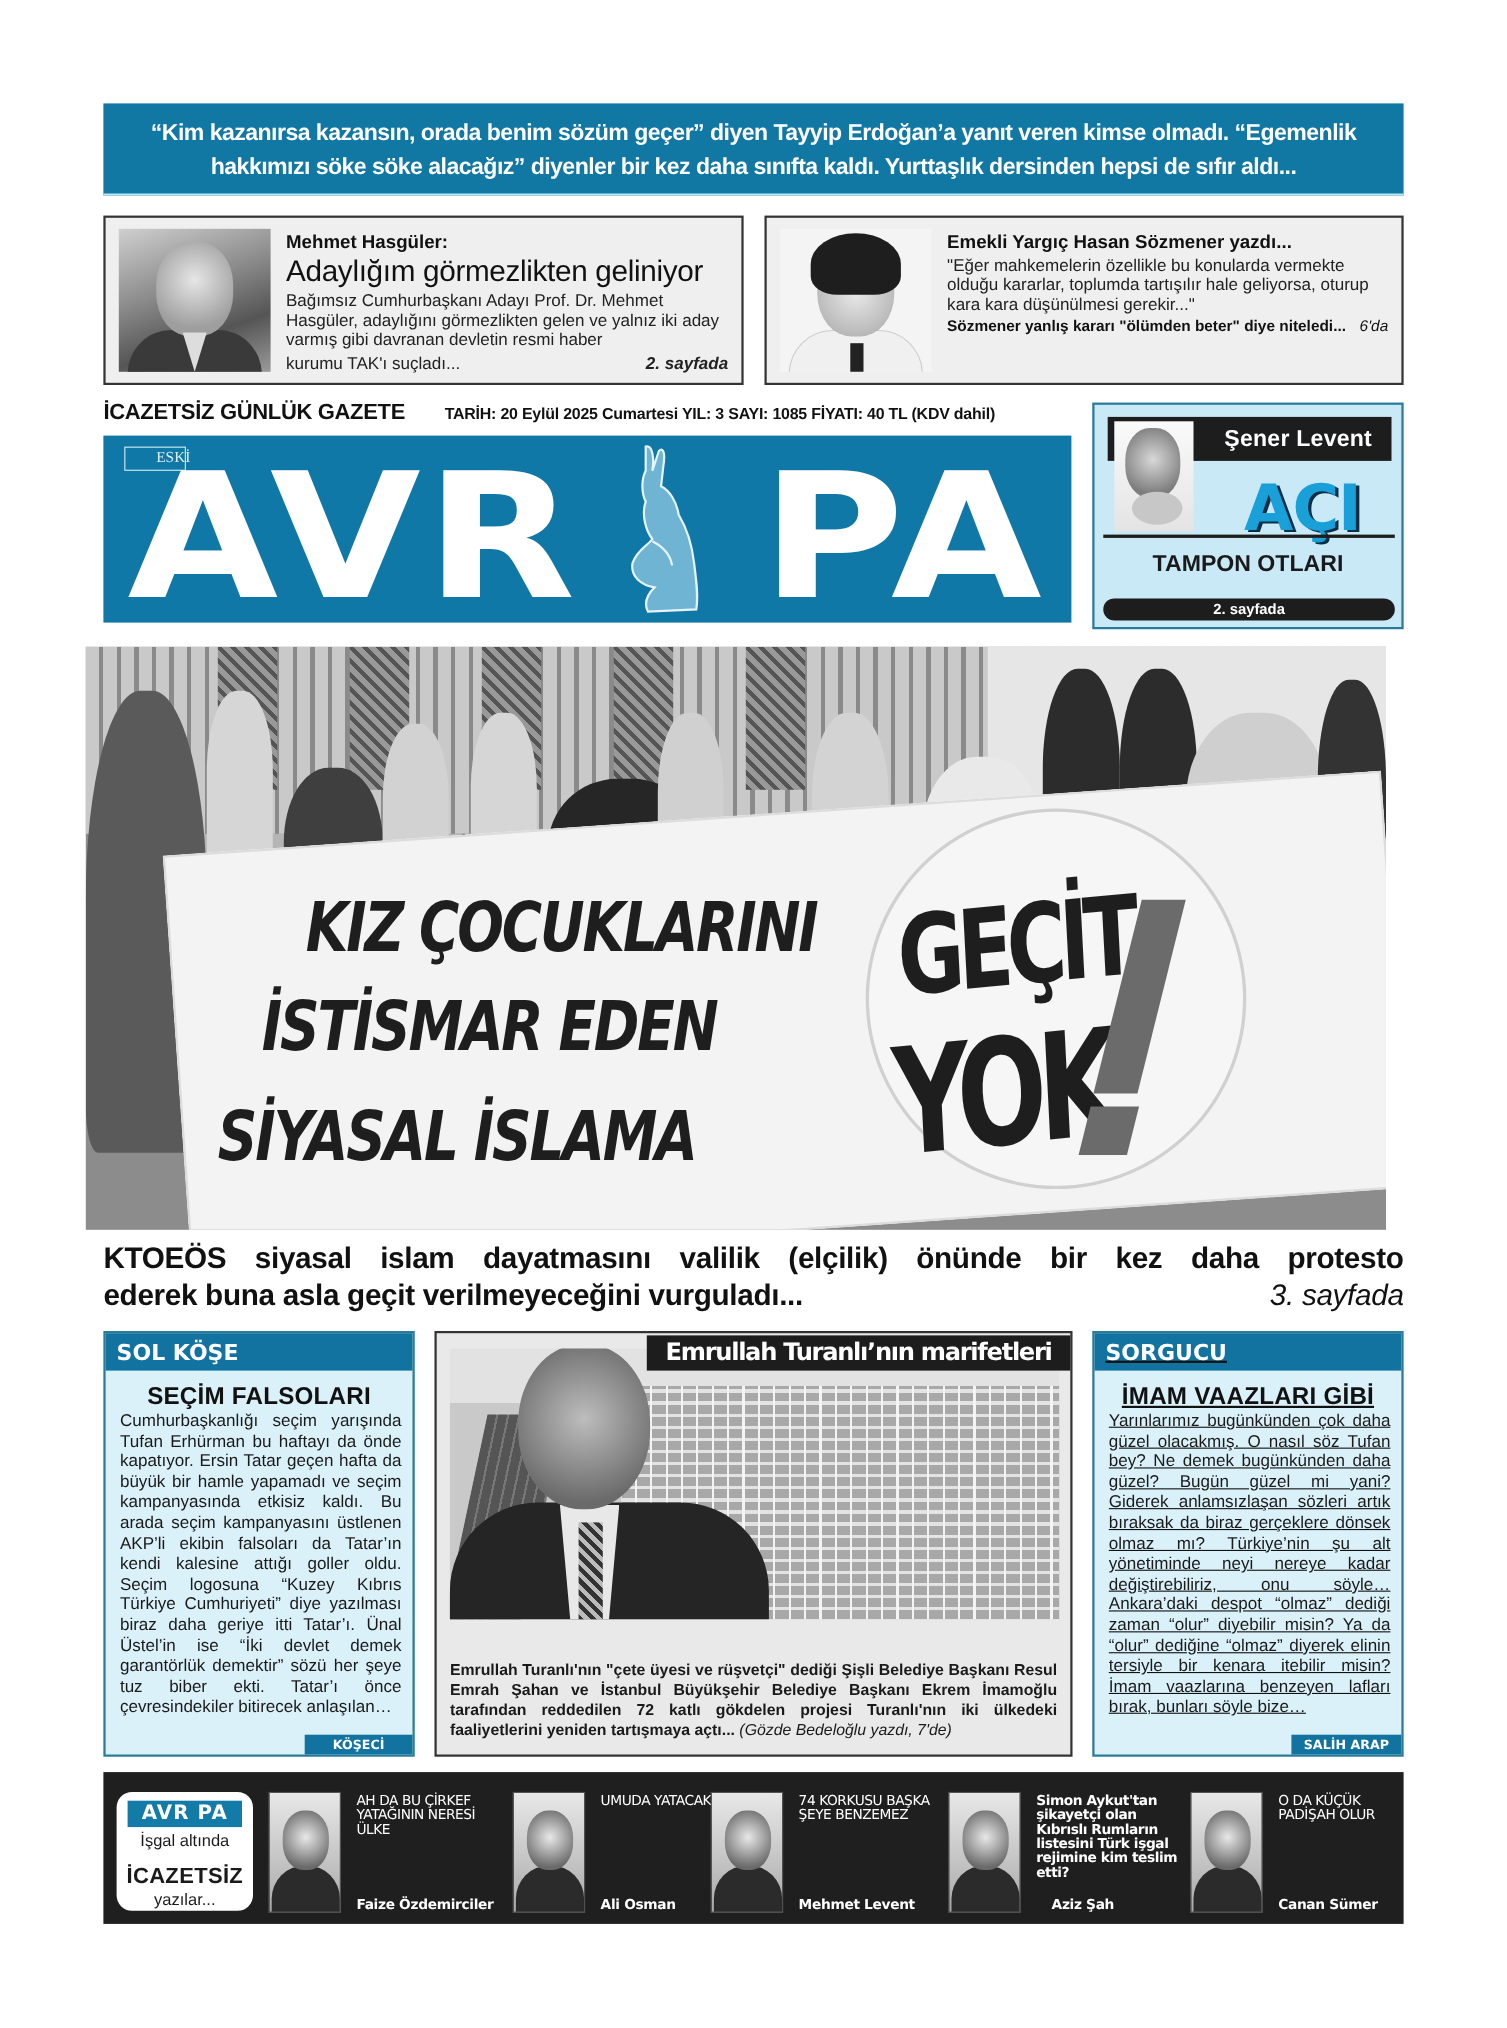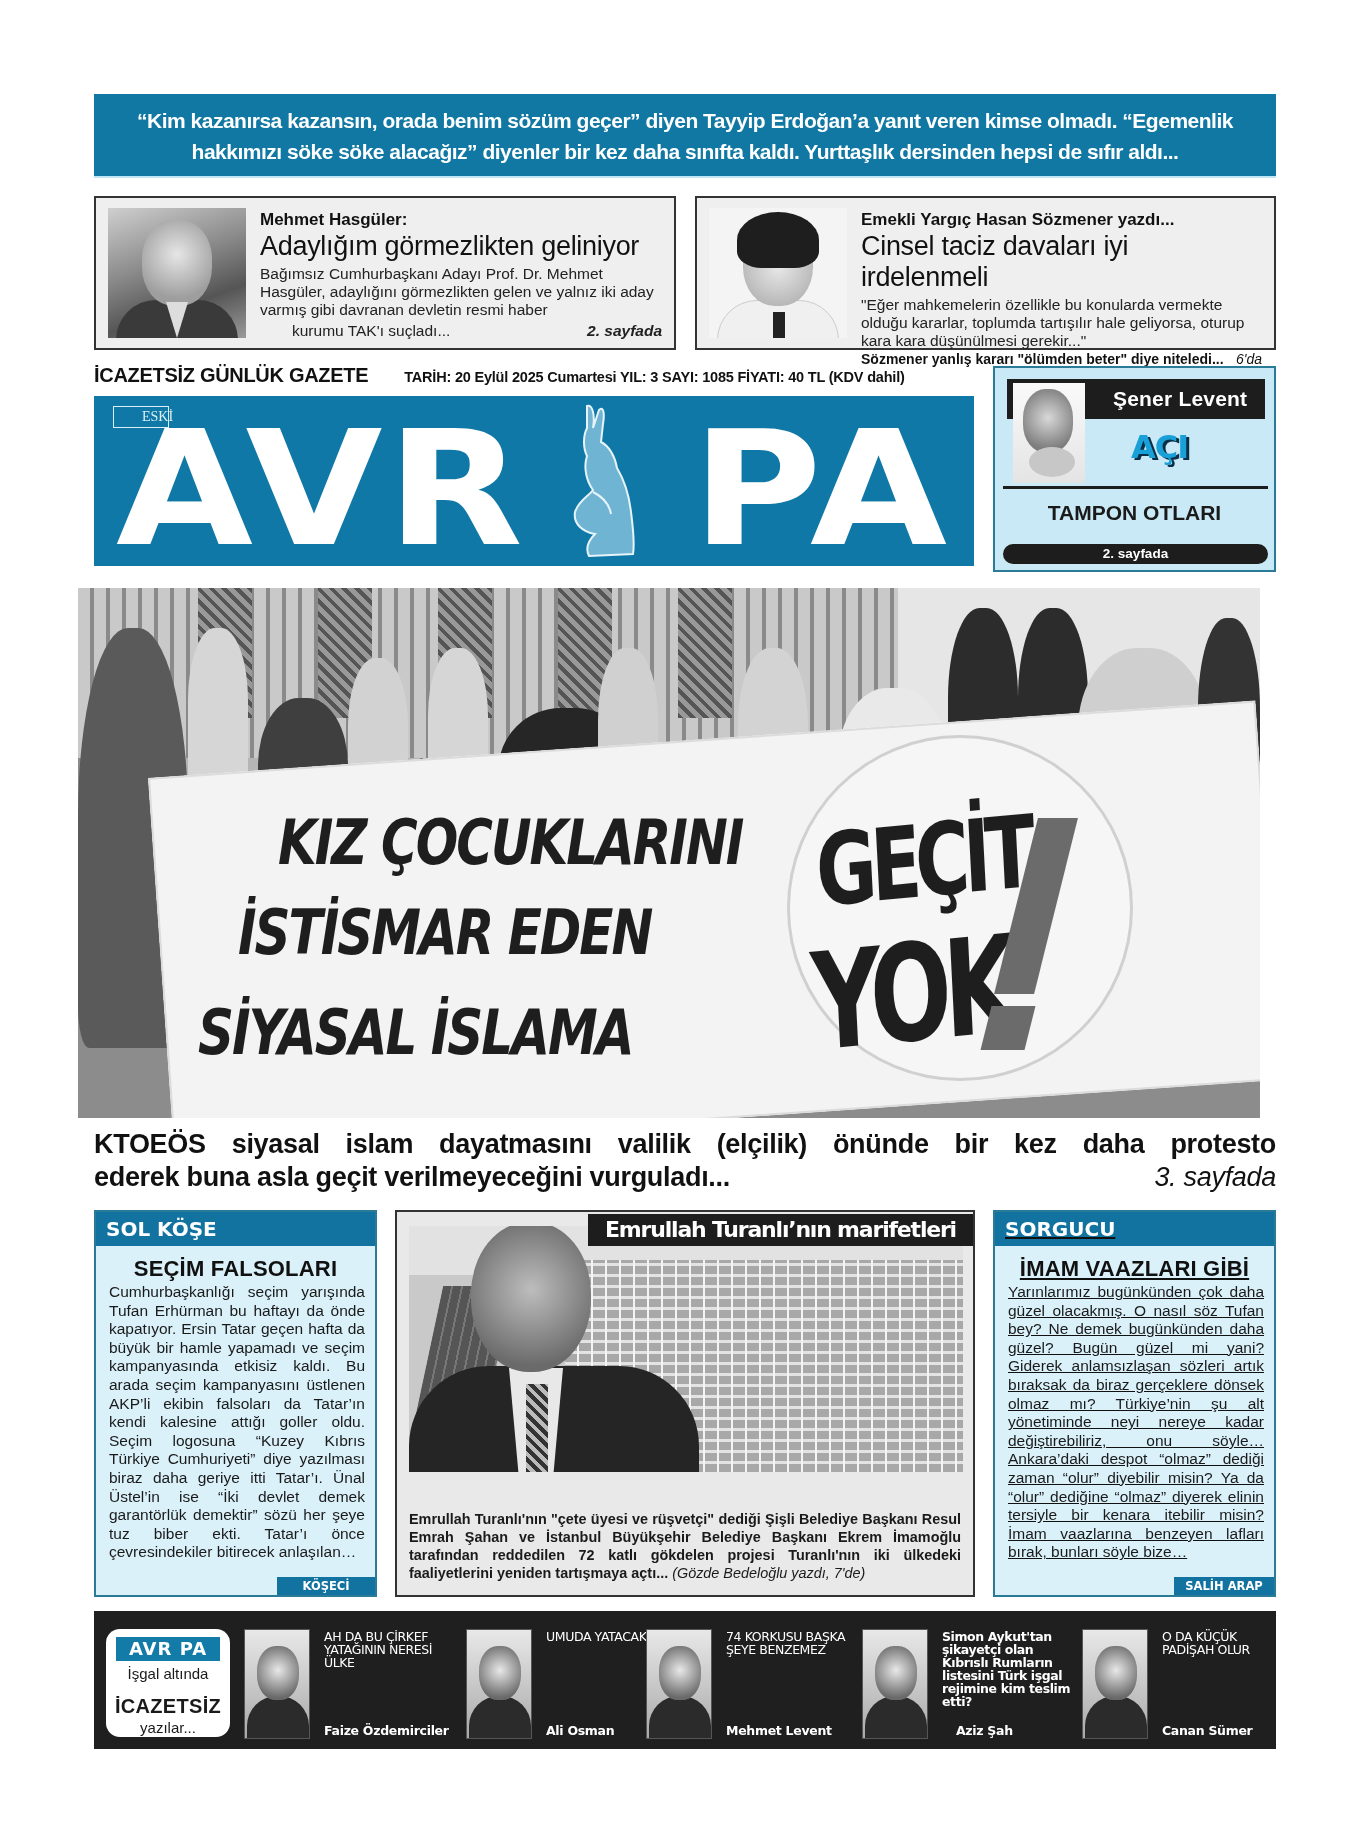--- a/index.html
+++ b/index.html
@@ -32,21 +32,21 @@
   .teaser .photo .collar { position: absolute; left: 58px; top: 94px; width: 22px; height: 36px; background: #ddd; clip-path: polygon(0 0,100% 0,50% 100%); }
   .teaser .photo.light { background: #f4f4f4; }
   .teaser .photo.light .face { background: radial-gradient(circle at 50% 55%, #e8e8e8, #b0b0b0 75%); }
   .teaser .photo.light .hair { position: absolute; left: 28px; top: 4px; width: 82px; height: 56px; border-radius: 50% 50% 30% 30%; background: #1e1e1e; }
   .teaser .photo.light .suit { background: #f0f0f0; border: 1px solid #ccc; }
   .teaser .photo.light .tie { position: absolute; left: 64px; top: 104px; width: 12px; height: 40px; background: #222; }
   .teaser .txt { flex: 1; display: flex; flex-direction: column; }
   .teaser .kicker { font-weight: bold; font-size: 17px; margin-top: 2px; }
   .teaser .headline { font-size: 27px; line-height: 31px; letter-spacing: -0.3px; margin-top: 1px; }
   .teaser .body { font-size: 15.5px; line-height: 18px; color: #222; margin-top: 3px; }
-  .teaser .foot { display: flex; justify-content: space-between; font-size: 15.5px; margin-left: 32px; }
+  .teaser .foot { display: flex; justify-content: space-between; font-size: 15.5px; }
   .teaser .foot .ref { font-weight: bold; font-style: italic; }
   .teaser .right-foot { font-weight: bold; font-size: 14px; display: flex; justify-content: space-between; margin-top: 1px; }
   .teaser .right-foot .ref { font-weight: normal; font-style: italic; }
 
   
   .mast-info { left: 94px; top: 364px; width: 880px; height: 24px; display: flex; align-items: baseline; }
   .mast-info .brandline { font-weight: bold; font-size: 20px; letter-spacing: -0.3px; }
   .mast-info .meta { font-weight: bold; font-size: 14.5px; margin-left: 36px; letter-spacing: -0.2px; }
 
   
@@ -67,21 +67,21 @@
   
   .aci-box {
     left: 993px; top: 366px; width: 283px; height: 206px;
     background: #c9e9f6; border: 2px solid #2a7b98;
   }
   .aci-box .namebar { position: absolute; left: 12px; top: 11px; width: 258px; height: 40px; background: #1d1d1d; }
   .aci-box .name { position: absolute; left: 106px; top: 8px; color: #fff; font-weight: bold; font-size: 21px; letter-spacing: 0.2px; }
   .aci-box .portrait { position: absolute; left: 18px; top: 15px; width: 72px; height: 100px; background: linear-gradient(180deg,#fafafa,#e4e4e4); overflow: hidden; }
   .aci-box .portrait .head { position: absolute; left: 10px; top: 6px; width: 50px; height: 64px; border-radius: 45%; background: radial-gradient(circle at 50% 45%, #d8d8d8, #7d7d7d 72%); }
   .aci-box .portrait .hand { position: absolute; left: 16px; top: 64px; width: 46px; height: 30px; border-radius: 50%; background: #c7c7c7; }
-  .aci-box .aci-title { position: absolute; left: 136px; top: 60px; font-family: "DejaVu Sans", sans-serif; font-weight: bold; font-size: 32px; color: #1aa0d8; text-shadow: 3px 2px 0 #0a2e45; letter-spacing: -1px; text-align: center; }
+  .aci-box .aci-title { position: absolute; left: 136px; top: 60px; font-family: "DejaVu Sans", sans-serif; font-weight: bold; font-size: 58px; color: #1aa0d8; text-shadow: 3px 2px 0 #0a2e45; letter-spacing: -1px; text-align: center; }
   .aci-box .rule { position: absolute; left: 8px; top: 118px; width: 265px; height: 3px; background: #1d1d1d; }
   .aci-box .col-title { position: absolute; left: 0; width: 100%; top: 133px; text-align: center; font-weight: bold; font-size: 21px; color: #1a1a1a; }
   .aci-box .ref { position: absolute; left: 8px; top: 176px; width: 265px; height: 20px; border-radius: 10px; background: #1d1d1d; color: #fff; font-weight: bold; font-size: 13.5px; text-align: center; line-height: 20px; }
 
   
   .main-photo { left: 78px; top: 588px; width: 1182px; height: 530px; background: #8c8c8c; overflow: hidden; }
   .main-photo .wall { position: absolute; left: 0; top: 0; width: 100%; height: 170px; background: repeating-linear-gradient(90deg, #c9c9c9 0 12px, #8a8a8a 12px 16px); }
   .main-photo .wall2 { position: absolute; left: 820px; top: 0; width: 362px; height: 230px; background: #e6e6e6; }
   .main-photo .screen { position: absolute; top: 0; width: 54px; height: 130px; background: repeating-linear-gradient(45deg, #555 0 4px, #999 4px 9px); }
   .main-photo .fence { position: absolute; left: 100px; top: 170px; width: 700px; height: 60px; background: repeating-linear-gradient(90deg, #7a7a7a 0 3px, #b5b5b5 3px 22px); }
@@ -176,21 +176,20 @@
 
 <div class="abs teaser right">
   <div class="photo light">
     <div class="suit"></div>
       <div class="face"></div>
       <div class="hair"></div>
       <div class="tie"></div>
   </div>
   <div class="txt">
     <div class="kicker">Emekli Yargıç Hasan Sözmener yazdı...</div>
-    <div class="headline">Cinsel taciz davaları iyi irdelenmeli</div>
     <div class="body">"Eğer mahkemelerin özellikle bu konularda vermekte olduğu kararlar, toplumda tartışılır hale geliyorsa, oturup kara kara düşünülmesi gerekir..."</div>
     <div class="right-foot">
       <span>Sözmener yanlış kararı "ölümden beter" diye niteledi...</span>
       <span class="ref">6'da</span>
     </div>
   </div>
 </div>
 
 <div class="abs mast-info">
   <span class="brandline">İCAZETSİZ GÜNLÜK GAZETE</span>

